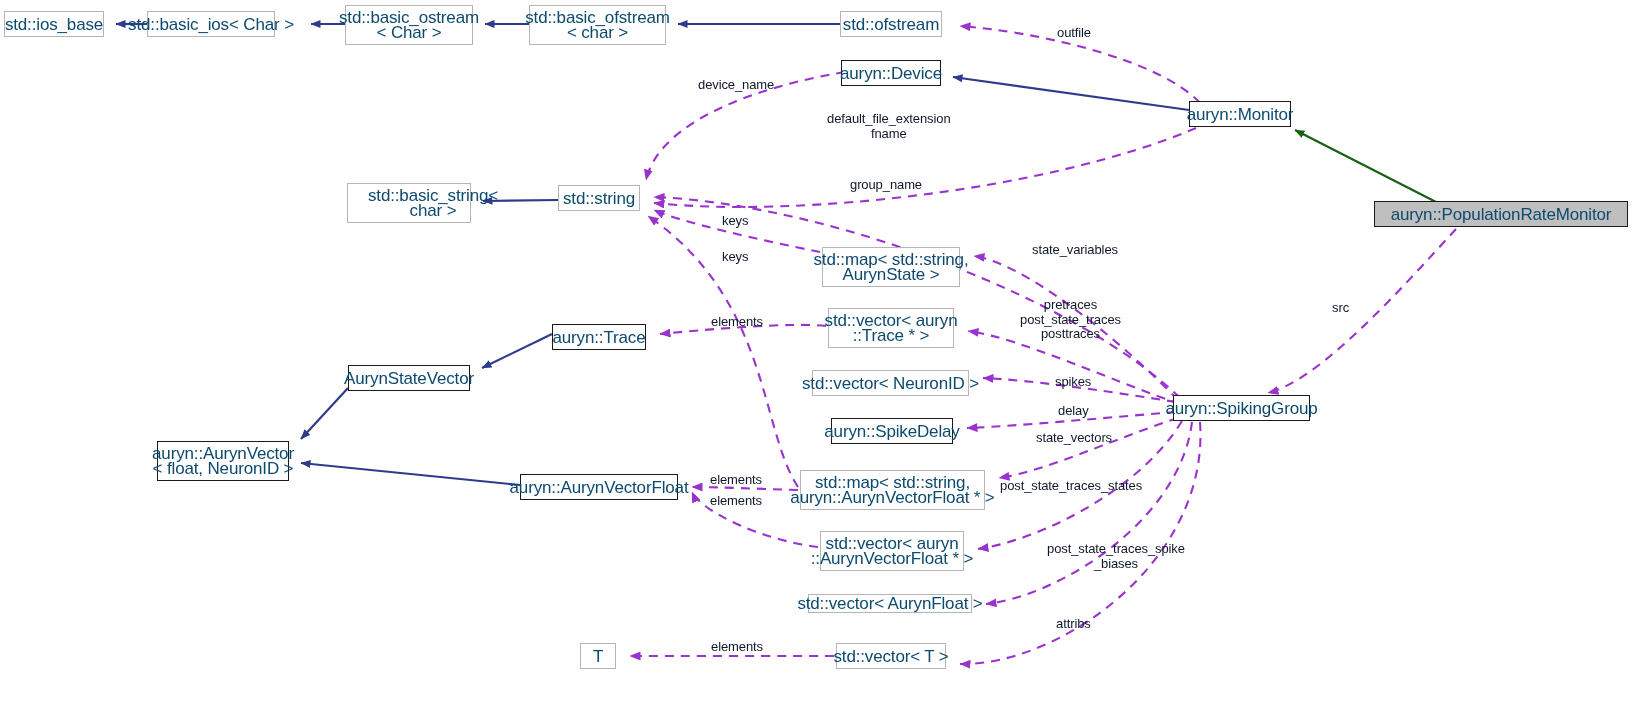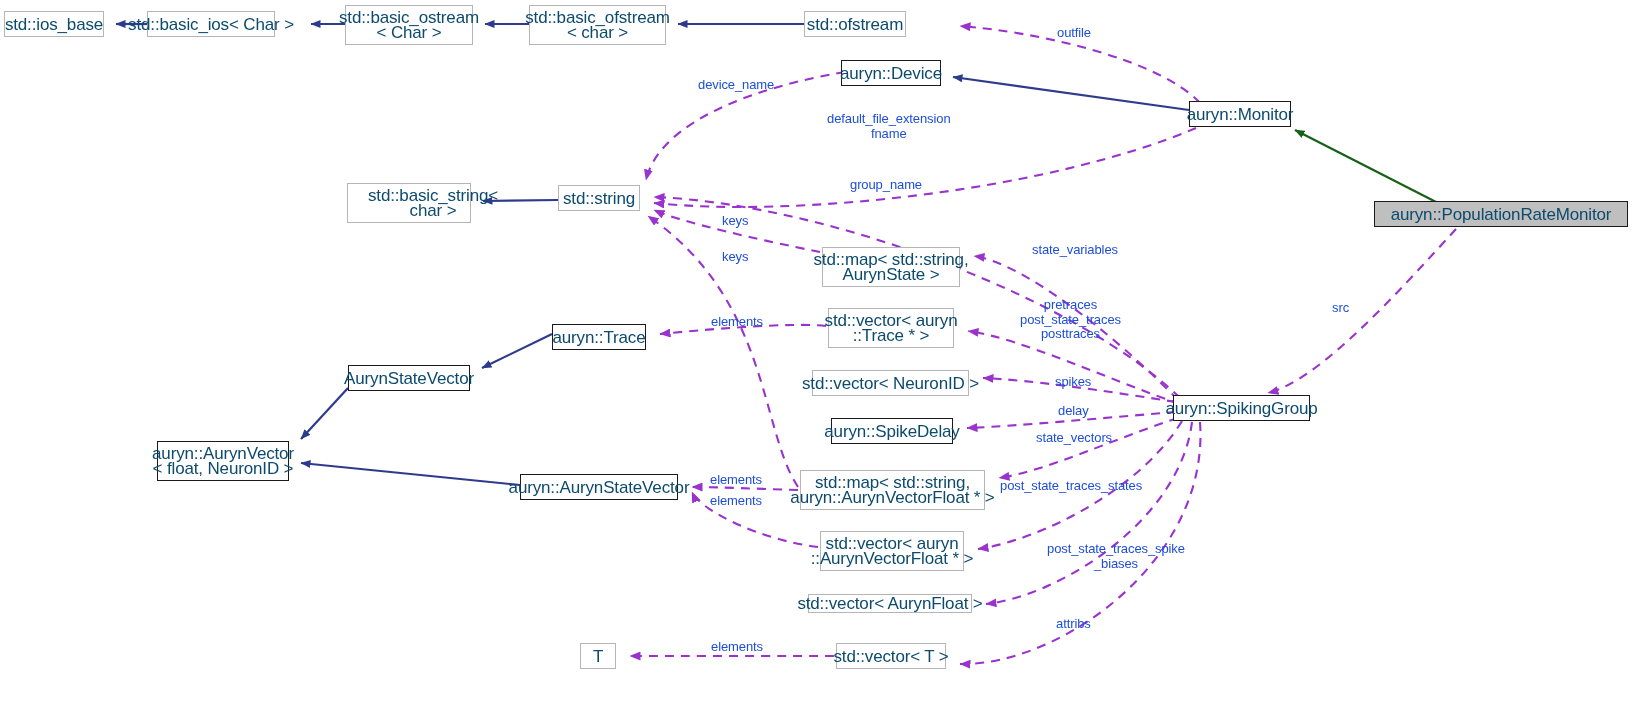--- a/index.html
+++ b/index.html
@@ -24,21 +24,21 @@
   }
   .node.strong{border:1.5px solid #1a1a1a;}
   .node.current{
     background:#bfbfbf;
     border:1.5px solid #1a1a1a;
   }
   .edge-label{
     position:absolute;
     font-size:13px;
     line-height:14.5px;
-    color:#1d4ed8;
+    color:#0f172a;
     white-space:pre;
     text-align:center;
     z-index:4;
     letter-spacing:-0.1px;
   }
 </style>
 </head>
 <body>
 
 <div id="canvas">
@@ -113,41 +113,41 @@
       <path d="M1456,229 C1400,290 1320,380 1268,393"></path>
     </g>
   </svg>
 
   <div class="node light" style="left: 4px; top: 11px; width: 100px; height: 26px;">std::ios_base</div>
   <div class="node light" style="left: 147px; top: 11px; width: 128px; height: 26px;">std::basic_ios&lt; Char &gt;</div>
   <div class="node light" style="left: 345px; top: 5px; width: 128px; height: 40px;">std::basic_ostream
 &lt; Char &gt;</div>
   <div class="node light" style="left: 529px; top: 5px; width: 137px; height: 40px;">std::basic_ofstream
 &lt; char &gt;</div>
-  <div class="node light" style="left: 804px; top: 11px; width: 102px; height: 26px;">std::ofstream</div>
+  <div class="node light" style="left: 840px; top: 11px; width: 102px; height: 26px;">std::ofstream</div>
   <div class="node strong" style="left: 841px; top: 60px; width: 100px; height: 26px;">auryn::Device</div>
   <div class="node strong" style="left: 1189px; top: 101px; width: 102px; height: 26px;">auryn::Monitor</div>
   <div class="node current" style="left: 1374px; top: 201px; width: 254px; height: 26px;">auryn::PopulationRateMonitor</div>
   <div class="node light" style="left: 347px; top: 183px; width: 124px; height: 40px; padding-left: 48px;">std::basic_string&lt;
 char &gt;</div>
   <div class="node light" style="left: 558px; top: 185px; width: 82px; height: 26px;">std::string</div>
   <div class="node light" style="left: 822px; top: 247px; width: 138px; height: 40px;">std::map&lt; std::string,
 AurynState &gt;</div>
   <div class="node light" style="left: 828px; top: 308px; width: 126px; height: 40px;">std::vector&lt; auryn
 ::Trace * &gt;</div>
   <div class="node strong" style="left: 552px; top: 324px; width: 94px; height: 26px;">auryn::Trace</div>
   <div class="node strong" style="left: 348px; top: 365px; width: 122px; height: 26px;">AurynStateVector</div>
   <div class="node light" style="left: 812px; top: 370px; width: 157px; height: 26px;">std::vector&lt; NeuronID &gt;</div>
   <div class="node strong" style="left: 1173px; top: 395px; width: 137px; height: 26px;">auryn::SpikingGroup</div>
   <div class="node strong" style="left: 831px; top: 418px; width: 122px; height: 26px;">auryn::SpikeDelay</div>
   <div class="node strong" style="left: 157px; top: 441px; width: 132px; height: 40px;">auryn::AurynVector
 &lt; float, NeuronID &gt;</div>
   <div class="node light" style="left: 800px; top: 470px; width: 185px; height: 40px;">std::map&lt; std::string,
 auryn::AurynVectorFloat * &gt;</div>
-  <div class="node strong" style="left: 520px; top: 474px; width: 158px; height: 26px;">auryn::AurynStateVector</div>
+  <div class="node strong" style="left: 520px; top: 474px; width: 158px; height: 26px;">auryn::AurynVectorFloat</div>
   <div class="node light" style="left: 820px; top: 531px; width: 144px; height: 40px;">std::vector&lt; auryn
 ::AurynVectorFloat * &gt;</div>
   <div class="node light" style="left: 808px; top: 594px; width: 164px; height: 19px;">std::vector&lt; AurynFloat &gt;</div>
   <div class="node light" style="left: 580px; top: 643px; width: 36px; height: 26px;">T</div>
   <div class="node light" style="left: 836px; top: 643px; width: 110px; height: 26px;">std::vector&lt; T &gt;</div>
 
   <div class="edge-label" style="left: 1057px; top: 26px;">outfile</div>
   <div class="edge-label" style="left: 698px; top: 78px;">device_name</div>
   <div class="edge-label" style="left: 827px; top: 112px;">default_file_extension
 fname</div>

